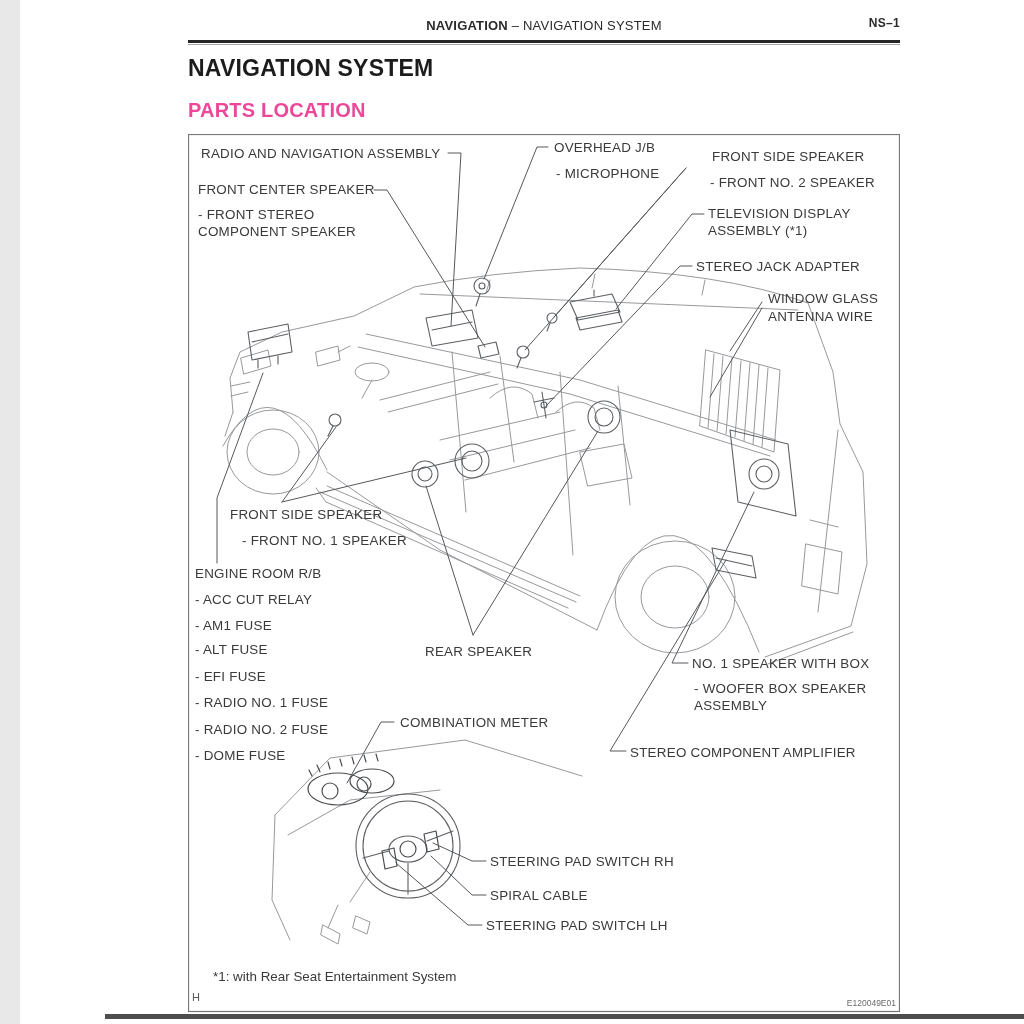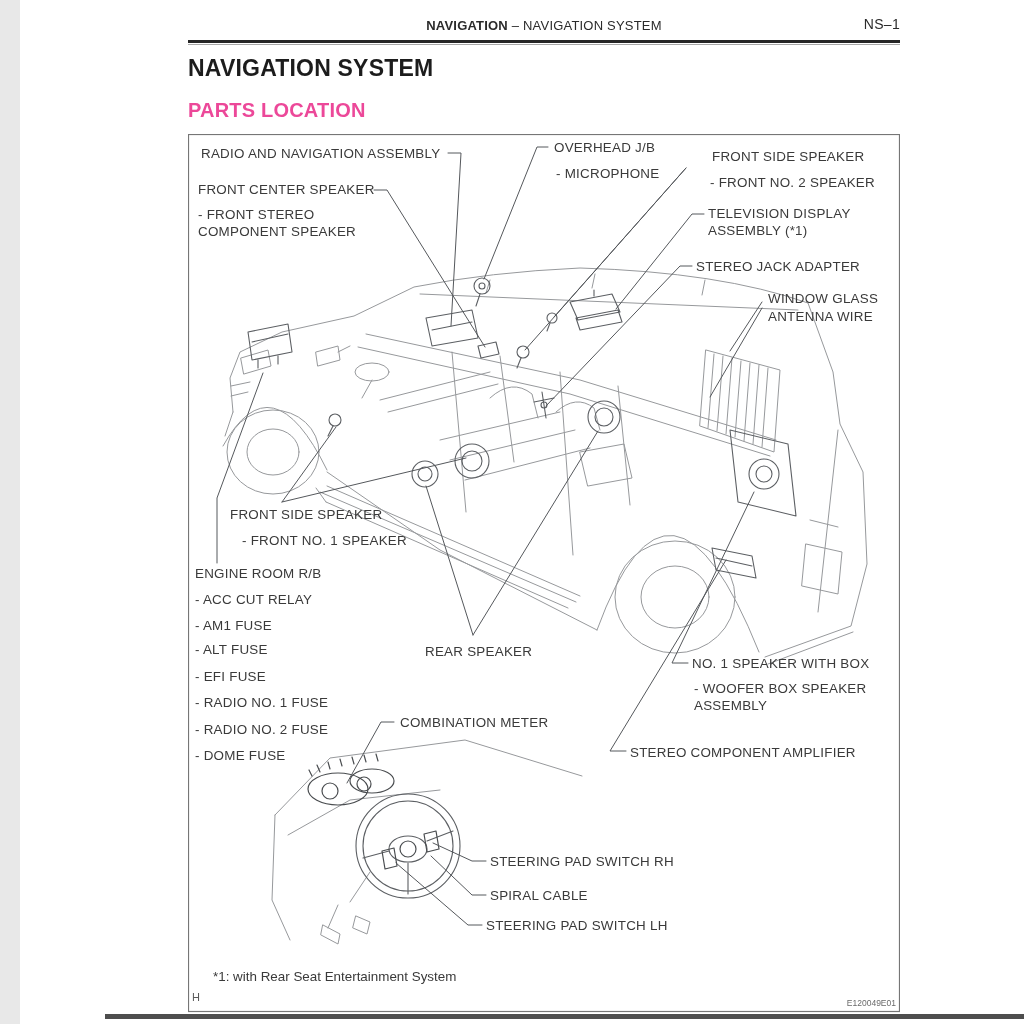--- a/index.html
+++ b/index.html
@@ -2,21 +2,21 @@
 <html><head>
 <meta charset="utf-8">
 <style>
   html,body{margin:0;padding:0;background:#e8e8e8;}
   #page{position:relative;width:1024px;height:1024px;background:#ffffff;
         font-family:"Liberation Sans",sans-serif;color:#2e2e2e;overflow:hidden;margin-left:20px;}
   .abs{position:absolute;}
   #running-header{left:168px;top:18px;width:712px;height:20px;font-size:13px;color:#2b2b2b;}
   #running-header .center{width:100%;text-align:center;letter-spacing:.2px;}
   #running-header .bold{font-weight:bold;}
-  #page-number{right:0;top:-2px;position:absolute;font-weight:normal;font-size:14px;letter-spacing:.3px;padding-left:19px;}
+  #page-number{right:0;top:-2px;position:absolute;font-weight:bold;font-size:12px;letter-spacing:.3px;padding-left:19px;}
   #rule-dark{left:168px;top:40px;width:712px;height:3px;background:#262626;}
   #rule-light{left:168px;top:44px;width:712px;height:1px;background:#a8a8a8;}
   #doc-title{left:168px;top:55px;font-size:23px;font-weight:bold;letter-spacing:.2px;color:#1c1c1c;}
   #doc-subtitle{left:168px;top:99px;font-size:20px;font-weight:bold;letter-spacing:.2px;color:#ec4899;}
   #figure-box{left:168px;top:134px;}
   #bottom-bar{left:85px;top:1014px;width:939px;height:5px;background:#4e4e4e;}
   svg text{font-family:"Liberation Sans",sans-serif;fill:#3a3a3a;}
   .lbl{font-size:13.4px;letter-spacing:.25px;}
   .foot{font-size:13.4px;}
   .pageletter{font-size:11px;fill:#5a5a5a;}

